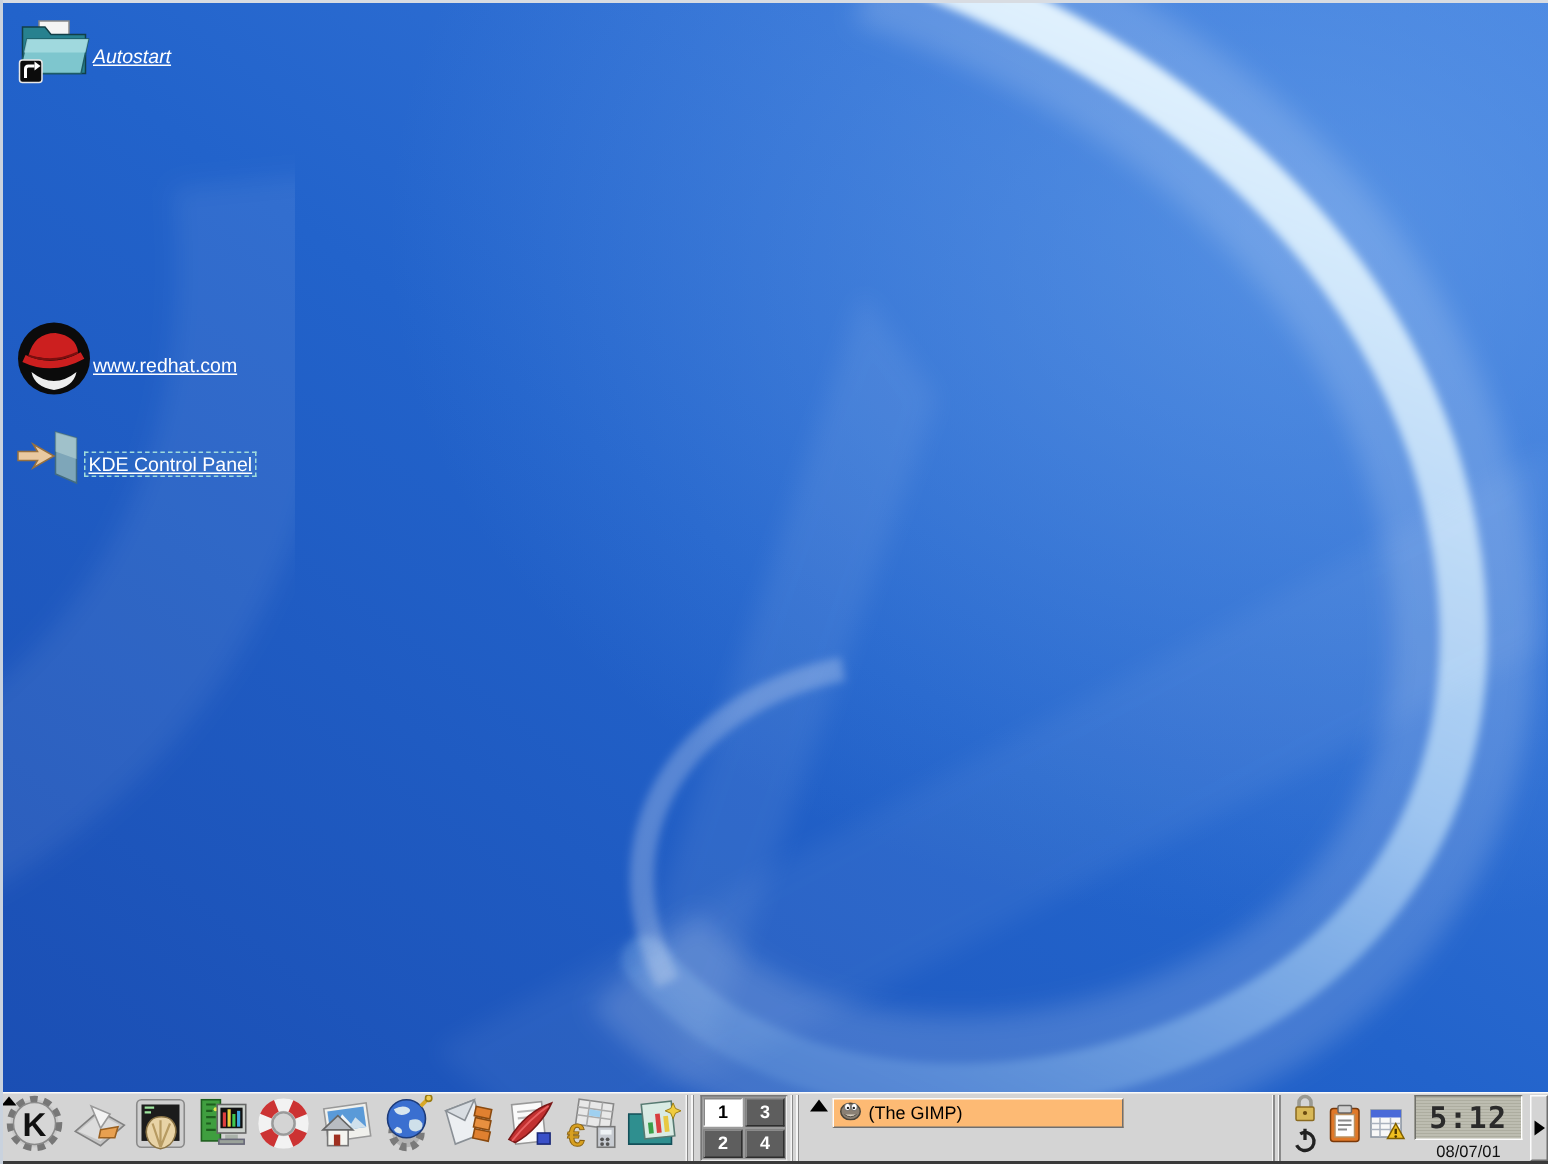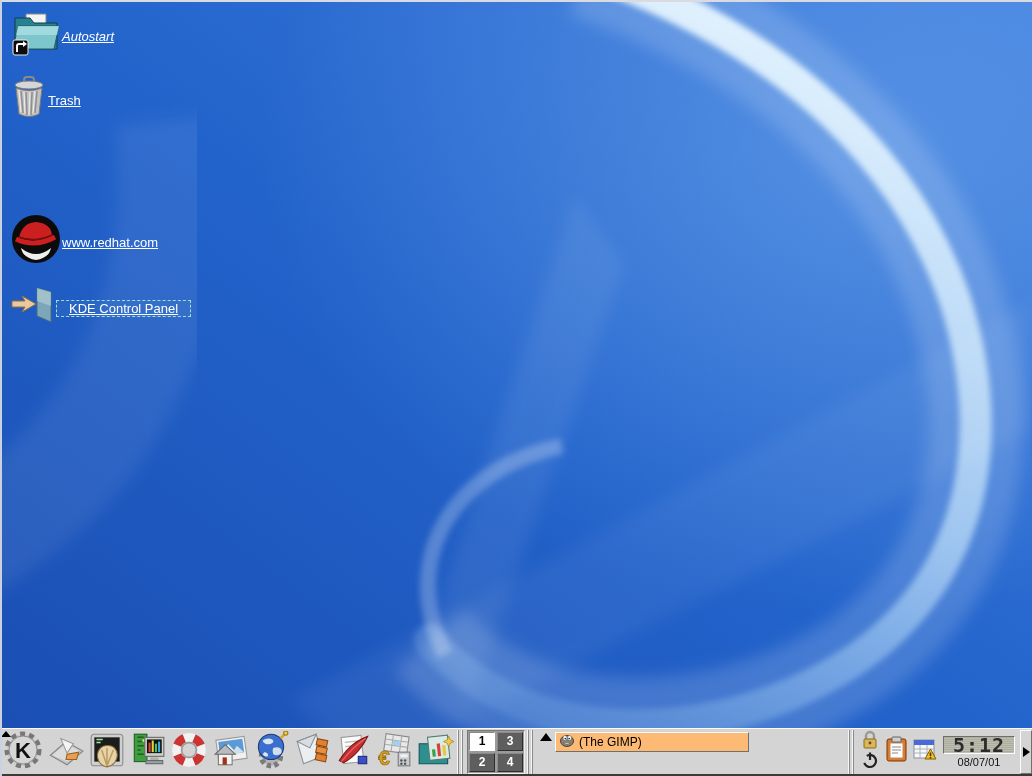--- a/index.html
+++ b/index.html
@@ -6,21 +6,21 @@
   #screen{position:relative;width:1032px;height:776px;overflow:hidden;
     font-family:"Liberation Sans",sans-serif;background:#1d53ba;}
   
   #wallpaper{position:absolute;left:0;top:0;width:1032px;height:776px;}
   .edge-top{position:absolute;left:0;top:0;width:1032px;height:2px;background:#d8dce2;z-index:50;}
   .edge-left{position:absolute;left:0;top:0;width:2px;height:776px;background:#c9d2de;z-index:50;}
   
   .dicon{position:absolute;display:flex;flex-direction:row;align-items:center;z-index:5;cursor:default;}
   .dicon .dlabel{margin-top:3px;font-size:13px;color:#fff;text-decoration:underline;line-height:15px;white-space:nowrap;}
   .dlabel.italic{font-style:italic;}
-  .dlabel.selected{border:1px dashed #9fdcdc;background:rgba(70,140,200,.18);padding:0 12px;text-align:right;}
+  .dlabel.selected{border:1px dashed #9fdcdc;background:rgba(70,140,200,.18);padding:0 2px;text-align:right;}
   
   #panel{position:absolute;left:0;bottom:0;width:1032px;height:48px;background:#d4d4d4;
     border-top:1px solid #fafafa;border-bottom:2px solid #3a3a3a;box-sizing:border-box;
     display:flex;align-items:center;z-index:20;}
   .kbtn{width:41px;height:44px;display:flex;align-items:center;justify-content:center;flex:0 0 auto;}
   #kmenu-btn{width:45px;position:relative;}
   #kmenu-arrow{position:absolute;left:1px;top:1px;width:0;height:0;
     border-left:5px solid transparent;border-right:5px solid transparent;border-bottom:6px solid #000;}
   .handle{width:8px;height:44px;flex:0 0 auto;margin:0 2px;
     background:linear-gradient(90deg,#f6f6f6 0 1px,#8a8a8a 1px 2px,#d4d4d4 2px 4px,#f6f6f6 4px 5px,#8a8a8a 5px 6px,#d4d4d4 6px 8px);}
@@ -37,21 +37,21 @@
     border-left:6px solid transparent;border-right:6px solid transparent;border-bottom:8px solid #000;}
   .taskbtn{position:absolute;left:18px;top:2px;width:194px;height:20px;background:#fdba74;
     border:1px solid;border-color:#fbfbfb #6f6f6f #6f6f6f #fbfbfb;box-sizing:border-box;
     display:flex;align-items:center;gap:4px;padding:0 4px;font-size:12px;color:#000;}
   
   #lockout{width:24px;height:44px;display:flex;flex-direction:column;align-items:center;justify-content:center;flex:0 0 auto;}
   .minibtn{width:22px;height:21px;display:flex;align-items:center;justify-content:center;}
   .traybtn{width:28px;height:44px;display:flex;align-items:center;justify-content:center;flex:0 0 auto;}
   
   #clock{width:78px;flex:0 0 auto;display:flex;flex-direction:column;align-items:center;margin-left:2px;}
-  #lcd{width:72px;height:18px;background:#b4b4a6;border:1px solid;border-color:#70706a #ffffff #ffffff #70706a;
+  #lcd{width:72px;height:30px;background:#b4b4a6;border:1px solid;border-color:#70706a #ffffff #ffffff #70706a;
     box-sizing:border-box;font-family:"DejaVu Sans Mono",monospace;font-weight:bold;font-size:20px;
     color:#2b2b2b;display:flex;align-items:center;justify-content:center;letter-spacing:1px;
     background-image:repeating-linear-gradient(0deg,rgba(255,255,255,.12) 0 1px,rgba(0,0,0,.04) 1px 2px);}
   #lcd-date{font-size:11px;color:#111;margin-top:2px;}
   
   #hidebtn{width:12px;height:44px;flex:0 0 auto;margin-left:2px;background:#d4d4d4;
     border:1px solid;border-color:#fbfbfb #6f6f6f #6f6f6f #fbfbfb;box-sizing:border-box;
     display:flex;align-items:center;justify-content:center;}
   #hidebtn .tri{width:0;height:0;border-top:5px solid transparent;border-bottom:5px solid transparent;border-left:7px solid #000;}
 </style>
@@ -103,32 +103,20 @@
         <polygon points="8,18 49,18 44,41 3,41" fill="#7ec6ce" stroke="#1d5c66"></polygon>
         <polygon points="8,18 49,18 47,27 6,27" fill="#a9dde2" opacity="0.8"></polygon>
         <rect x="3" y="32" width="15" height="15" rx="2" fill="#0c0c0c" stroke="#e8e8e8"></rect>
         <path d="M7,44 v-6 q0,-2 2,-2 h4" fill="none" stroke="#fff" stroke-width="2"></path>
         <polygon points="13,33 17,36 13,39" fill="#fff"></polygon>
       </svg>
     </span>
     <span class="dlabel italic">Autostart</span>
   </div>
 
-  <div class="dicon" style="left:10px;top:76px;width:118px">
-    <span>
-      <svg width="38" height="42" viewBox="0 0 38 42">
-        <rect x="14" y="1" width="10" height="6" rx="3" fill="none" stroke="#8a8a8a" stroke-width="2"></rect>
-        <ellipse cx="19" cy="9" rx="14" ry="4" fill="#d6d6d6" stroke="#7a7a7a"></ellipse>
-        <path d="M6,12 L9,38 Q19,43 29,38 L32,12 Q19,17 6,12 Z" fill="#c2c2c2" stroke="#7a7a7a"></path>
-        <path d="M11,15 l2,22 M16,16 l1,23 M22,16 l-1,23 M27,15 l-2,22" stroke="#8f8f8f" stroke-width="1.5"></path>
-        <path d="M9,14 l2,22 M14,15.5 l1,22 M20,16 l-1,23 M25,15 l-2,22" stroke="#eeeeee" stroke-width="1"></path>
-      </svg>
-    </span>
-    <span class="dlabel">Trash</span>
-  </div>
 
 
   <div class="dicon" style="left:10px;top:212px;width:118px">
     <span>
       <svg width="52" height="54" viewBox="0 0 52 54">
         <circle cx="26" cy="27" r="24" fill="#0b0b0b"></circle>
         <path d="M11,36 Q26,48 41,36 Q39,46 26,48 Q13,46 11,36 Z" fill="#efefef"></path>
         <path d="M9,25 Q13,10 27,10 Q41,12 42,23 Q31,29 21,27 Q13,26 9,25 Z" fill="#cc1f1f"></path>
         <path d="M6,27 Q25,36 45,25" fill="none" stroke="#cc1f1f" stroke-width="5"></path>
         <path d="M9,25 Q25,31 42,23" fill="none" stroke="#7a0f0f" stroke-width="1.5"></path>

